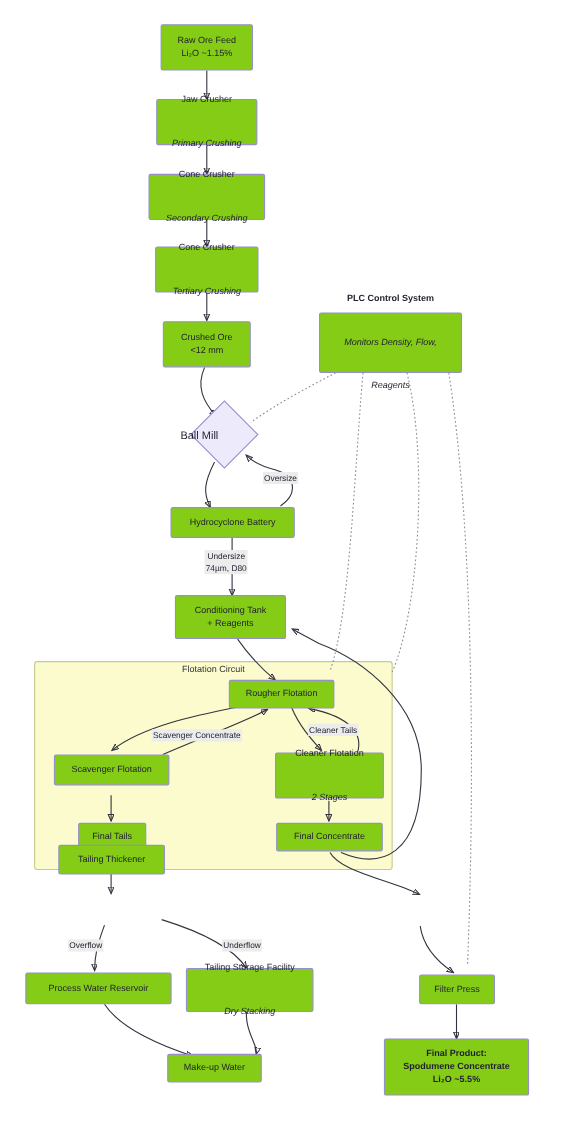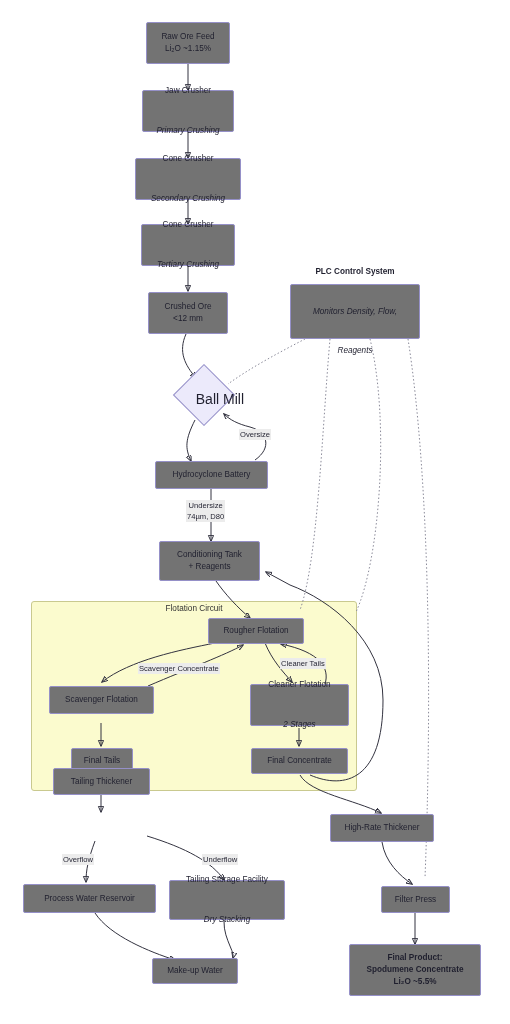--- a/index.html
+++ b/index.html
@@ -16,21 +16,21 @@
   }
   #diagram {
     position: absolute;
     left: 0; top: 0;
     width: 510px;
     height: 1024px;
   }
   .node {
     position: absolute;
     box-sizing: border-box;
-    background: #737373;
+    background: #84cc16;
     border: 1px solid #9590C8;
     border-radius: 2px;
     display: flex;
     flex-direction: column;
     align-items: center;
     justify-content: center;
     text-align: center;
     color: #1f1f2e;
     font-size: 8.2px;
     line-height: 1.45;
@@ -43,22 +43,22 @@
     position: absolute;
     box-sizing: border-box;
     background: #ECEAFB;
     border: 1px solid #9590C8;
     transform: rotate(45deg);
     z-index: 3;
   }
   .diamond-label {
     position: absolute;
     z-index: 4;
-    text-align: right;
-    font-size: 14px;
+    text-align: left;
+    font-size: 10px;
     color: #1f1f2e;
     white-space: nowrap;
   }
   .subgraph {
     position: absolute;
     box-sizing: border-box;
     background: #FBFBCE;
     border: 1px solid #C9C98F;
     border-radius: 3px;
     z-index: 1;
@@ -225,23 +225,20 @@
   </div>
 
   <div class="node" style="left:251px; top:748px; width:97px; height:26px;">
     <span class="l1">Final Concentrate</span>
   </div>
 
   <div class="node" style="left:53px; top:768px; width:97px; height:27px;">
     <span class="l1">Tailing Thickener</span>
   </div>
 
-  <div class="node" style="left:330px; top:814px; width:104px; height:28px;">
-    <span class="l1">High-Rate Thickener</span>
-  </div>
 
   <div class="node" style="left:169px; top:880px; width:116px; height:40px;">
     <span class="l1">Tailing Storage Facility</span>
     <span class="l2 em">Dry Stacking</span>
   </div>
 
   <div class="node" style="left:23px; top:884px; width:133px; height:29px;">
     <span class="l1">Process Water Reservoir</span>
   </div>
 

